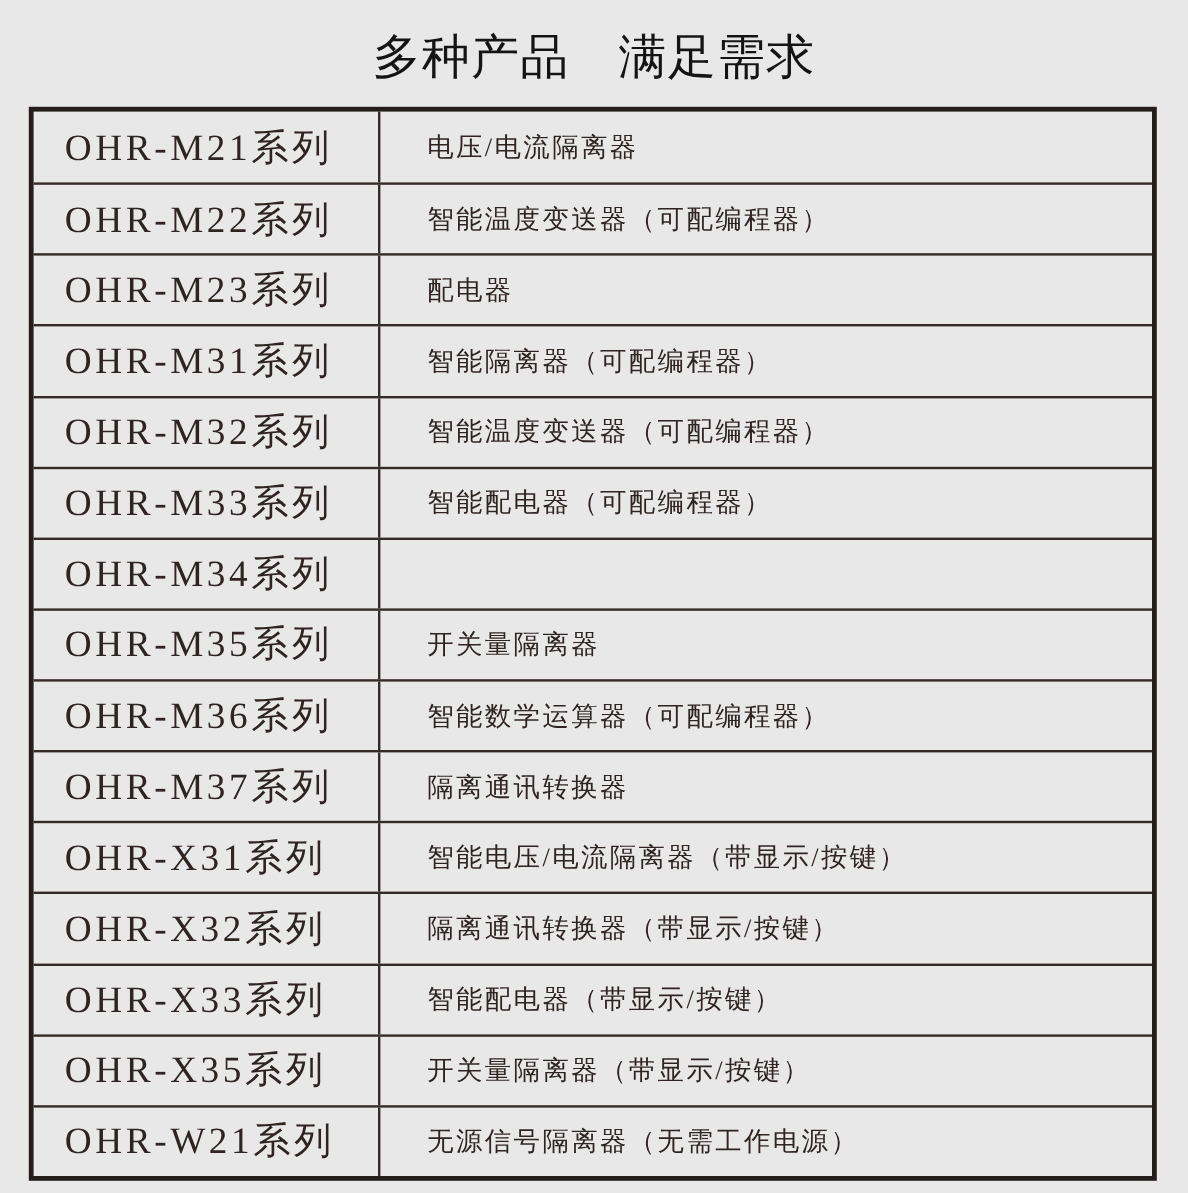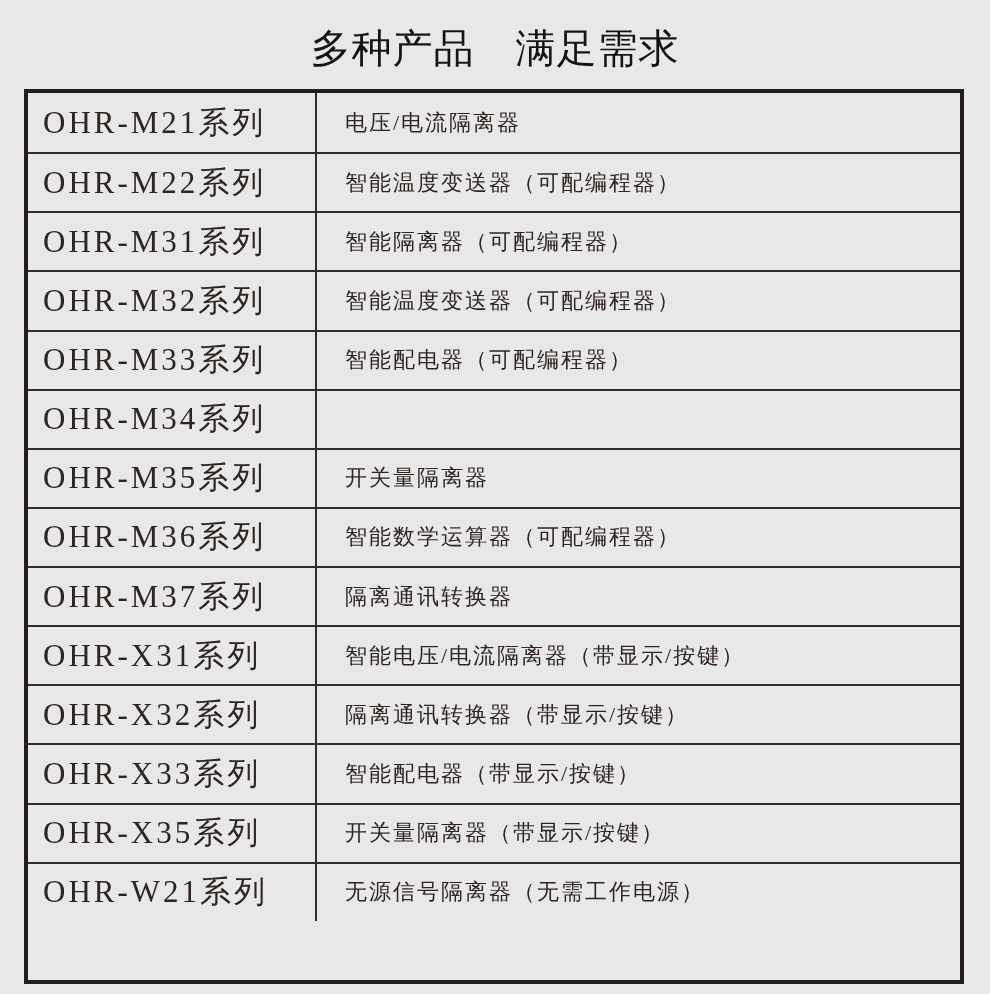--- a/index.html
+++ b/index.html
@@ -53,20 +53,21 @@
   }
   .table-row:first-child {
     border-top: none;
   }
   .cell {
     display: flex;
     align-items: center;
     color: var(--cell-text);
     white-space: nowrap;
     overflow: hidden;
+    margin-left: 11px;
   }
   .cell.series {
     padding-left: 15px;
     border-right: 2px solid var(--grid-line);
     font-size: 31px;
     letter-spacing: 3px;
   }
   .cell.desc {
     padding-left: 28px;
     font-size: 22px;
@@ -79,20 +80,24 @@
 <h1 class="page-title">多种产品　满足需求</h1>
 
 <div class="product-table">
   <div class="table-row">
     <div class="cell series">OHR-M21系列</div>
     <div class="cell desc">电压/电流隔离器</div>
   </div>
   <div class="table-row">
     <div class="cell series">OHR-M22系列</div>
     <div class="cell desc">智能温度变送器（可配编程器）</div>
+  </div>
+  <div class="table-row">
+    <div class="cell series">OHR-M23系列</div>
+    <div class="cell desc">配电器</div>
   </div>
   <div class="table-row">
     <div class="cell series">OHR-M31系列</div>
     <div class="cell desc">智能隔离器（可配编程器）</div>
   </div>
   <div class="table-row">
     <div class="cell series">OHR-M32系列</div>
     <div class="cell desc">智能温度变送器（可配编程器）</div>
   </div>
   <div class="table-row">

